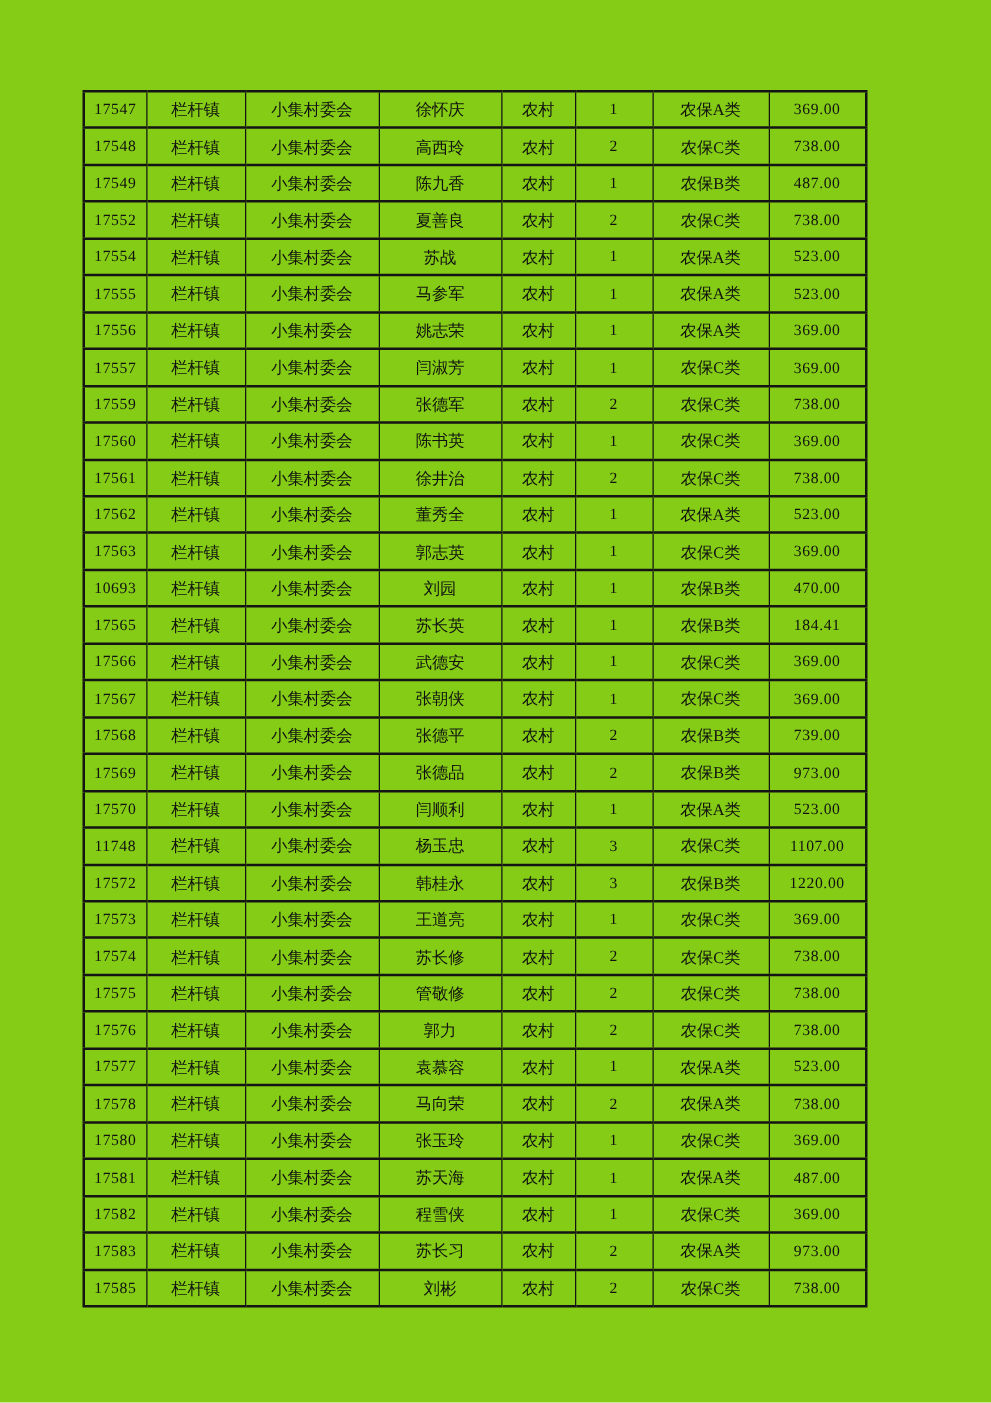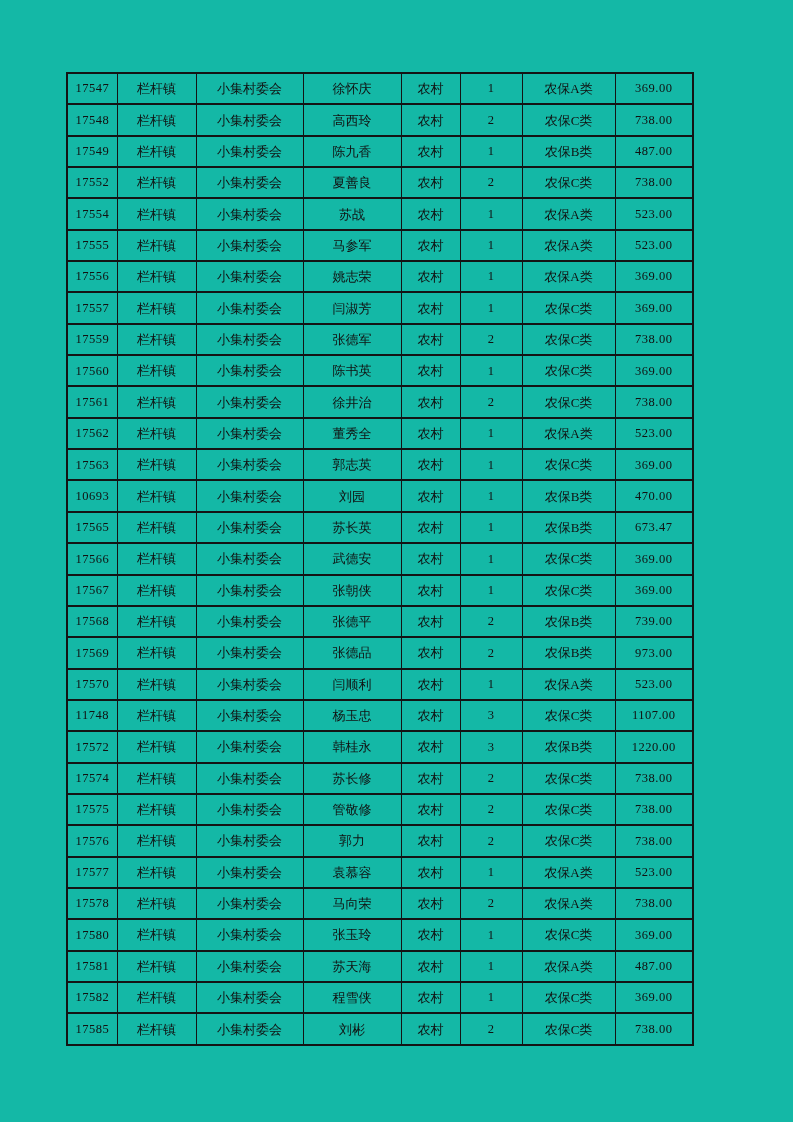--- a/index.html
+++ b/index.html
@@ -10,21 +10,21 @@
   body {
     width: 793px;
     height: 1122px;
     position: relative;
     font-family: "Liberation Serif", serif;
     color: #111111;
   }
   .doc-page {
     position: absolute;
     inset: 0;
-    background: #14b8a6;
+    background: #84cc16;
   }
   table.data-table {
     position: absolute;
     left: 66px;
     top: 72px;
     width: 626px;
     height: 974px;
     border-collapse: collapse;
     table-layout: fixed;
     border: 2px solid #141414;
@@ -206,21 +206,21 @@
           <td class="cell-amount">470.00</td>
         </tr>
         <tr>
           <td class="cell-record-id">17565</td>
           <td class="cell-town">栏杆镇</td>
           <td class="cell-village-committee">小集村委会</td>
           <td class="cell-person-name">苏长英</td>
           <td class="cell-residence-type">农村</td>
           <td class="cell-person-count">1</td>
           <td class="cell-insurance-category">农保B类</td>
-          <td class="cell-amount">673.47</td>
+          <td class="cell-amount">184.41</td>
         </tr>
         <tr>
           <td class="cell-record-id">17566</td>
           <td class="cell-town">栏杆镇</td>
           <td class="cell-village-committee">小集村委会</td>
           <td class="cell-person-name">武德安</td>
           <td class="cell-residence-type">农村</td>
           <td class="cell-person-count">1</td>
           <td class="cell-insurance-category">农保C类</td>
           <td class="cell-amount">369.00</td>
@@ -279,20 +279,30 @@
           <td class="cell-record-id">17572</td>
           <td class="cell-town">栏杆镇</td>
           <td class="cell-village-committee">小集村委会</td>
           <td class="cell-person-name">韩桂永</td>
           <td class="cell-residence-type">农村</td>
           <td class="cell-person-count">3</td>
           <td class="cell-insurance-category">农保B类</td>
           <td class="cell-amount">1220.00</td>
         </tr>
         <tr>
+          <td class="cell-record-id">17573</td>
+          <td class="cell-town">栏杆镇</td>
+          <td class="cell-village-committee">小集村委会</td>
+          <td class="cell-person-name">王道亮</td>
+          <td class="cell-residence-type">农村</td>
+          <td class="cell-person-count">1</td>
+          <td class="cell-insurance-category">农保C类</td>
+          <td class="cell-amount">369.00</td>
+        </tr>
+        <tr>
           <td class="cell-record-id">17574</td>
           <td class="cell-town">栏杆镇</td>
           <td class="cell-village-committee">小集村委会</td>
           <td class="cell-person-name">苏长修</td>
           <td class="cell-residence-type">农村</td>
           <td class="cell-person-count">2</td>
           <td class="cell-insurance-category">农保C类</td>
           <td class="cell-amount">738.00</td>
         </tr>
         <tr>
@@ -357,20 +367,30 @@
         </tr>
         <tr>
           <td class="cell-record-id">17582</td>
           <td class="cell-town">栏杆镇</td>
           <td class="cell-village-committee">小集村委会</td>
           <td class="cell-person-name">程雪侠</td>
           <td class="cell-residence-type">农村</td>
           <td class="cell-person-count">1</td>
           <td class="cell-insurance-category">农保C类</td>
           <td class="cell-amount">369.00</td>
+        </tr>
+        <tr>
+          <td class="cell-record-id">17583</td>
+          <td class="cell-town">栏杆镇</td>
+          <td class="cell-village-committee">小集村委会</td>
+          <td class="cell-person-name">苏长习</td>
+          <td class="cell-residence-type">农村</td>
+          <td class="cell-person-count">2</td>
+          <td class="cell-insurance-category">农保A类</td>
+          <td class="cell-amount">973.00</td>
         </tr>
         <tr>
           <td class="cell-record-id">17585</td>
           <td class="cell-town">栏杆镇</td>
           <td class="cell-village-committee">小集村委会</td>
           <td class="cell-person-name">刘彬</td>
           <td class="cell-residence-type">农村</td>
           <td class="cell-person-count">2</td>
           <td class="cell-insurance-category">农保C类</td>
           <td class="cell-amount">738.00</td>

